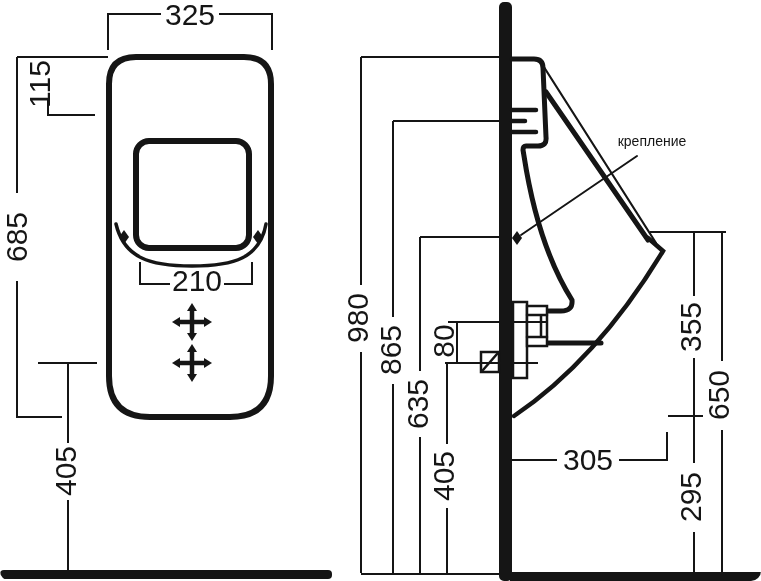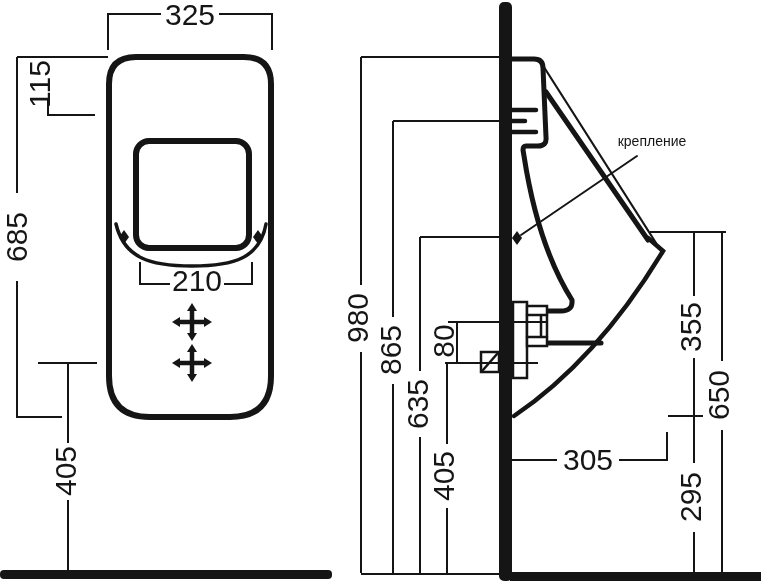--- a/index.html
+++ b/index.html
@@ -1,16 +1,16 @@
 <!DOCTYPE html>
 <html><head>
 <meta charset="utf-8">
 <style>
   html,body{margin:0;padding:0;background:#fff;}
-  .stage{width:761px;height:581px;position:relative;background:#fff;overflow:hidden;}
+  .stage{width:761px;height:581px;position:relative;background:#fff;overflow:hidden;border-radius:10px;}
   svg{display:block;}
   text{font-family:"Liberation Sans","DejaVu Sans",sans-serif;fill:#151515;}
   .dim{font-size:30px;}
   .lbl{font-size:14px;}
 </style>
 </head>
 <body>
 
 <div class="stage">
 <svg width="761" height="581" viewBox="0 0 761 581">

